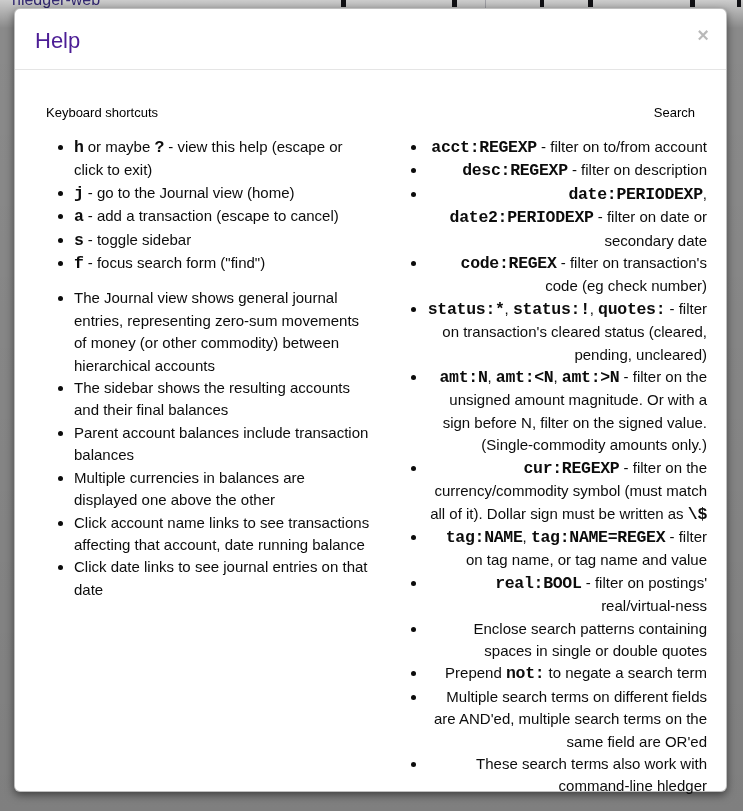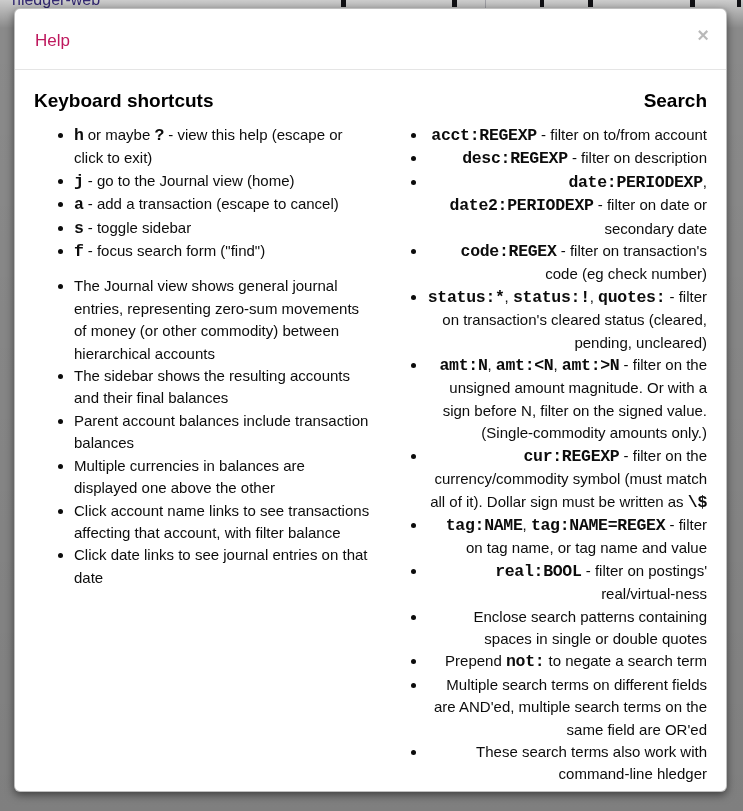--- a/index.html
+++ b/index.html
@@ -29,30 +29,30 @@
       rgba(0,0,0,0.46) 28px,
       rgba(0,0,0,0.50) 811px);
   }
   
   .modal{
     position:absolute;z-index:3;left:14px;top:8px;width:713px;height:784px;
     background:#fff;border:1px solid rgba(0,0,0,0.25);border-radius:6px;
     box-shadow:0 3px 9px rgba(0,0,0,0.5);box-sizing:border-box;
   }
   .modal-header{position:relative;padding:19px 20px 15px;border-bottom:1px solid #e5e5e5;}
-  .modal-title{margin:0;font-size:17px;line-height:26px;font-weight:400;color:#be185d;}
+  .modal-title{margin:0;font-size:22px;line-height:26px;font-weight:400;color:#4c1d95;}
   .close-btn{
     position:absolute;top:16px;right:17px;border:none;background:none;padding:0;
     font-family:"Liberation Sans",sans-serif;font-size:20px;font-weight:700;
     line-height:1;color:#000;opacity:0.27;cursor:pointer;
   }
   .modal-body{display:flex;padding:19px 19px 24px;}
   .col-left{width:338px;flex:none;}
   .col-right{flex:1;margin-left:15px;min-width:0;text-align:right;}
-  .section-heading{font-size:19px;font-weight:700;color:#000;margin:0;line-height:23px;}
+  .section-heading{font-size:13px;font-weight:400;color:#000;margin:12px;line-height:23px;}
   .section-heading + ul{margin-top:12px;}
   ul + .section-heading{margin-top:14px;}
   .modal-body ul{margin:12px 0 10px;padding:0 0 0 40px;list-style:disc;}
   .modal-body li{font-size:15px;line-height:22.4px;color:#0c0c0c;}
   .modal-body code{
     font-family:"Liberation Mono","DejaVu Sans Mono",monospace;
     font-weight:700;font-size:16.5px;color:#0c0c0c;letter-spacing:-0.3px;
   }
 </style>
 </head>
@@ -86,21 +86,21 @@
             <li><code>j</code> - go to the Journal view (home)</li>
             <li><code>a</code> - add a transaction (escape to cancel)</li>
             <li><code>s</code> - toggle sidebar</li>
             <li><code>f</code> - focus search form ("find")</li>
           </ul>
           <ul>
             <li>The Journal view shows general journal entries, representing zero-sum movements of money (or other commodity) between hierarchical accounts</li>
             <li>The sidebar shows the resulting accounts and their final balances</li>
             <li>Parent account balances include transaction balances</li>
             <li>Multiple currencies in balances are displayed one above the other</li>
-            <li>Click account name links to see transactions affecting that account, with filter balance</li>
+            <li>Click account name links to see transactions affecting that account, date running balance</li>
             <li>Click date links to see journal entries on that date</li>
           </ul>
         </div>
       <div class="col-right">
           <h2 class="section-heading">Search</h2>
           <ul>
             <li><code>acct:REGEXP</code> - filter on to/from account</li>
             <li><code>desc:REGEXP</code> - filter on description</li>
             <li><code>date:PERIODEXP</code>, <code>date2:PERIODEXP</code> - filter on date or secondary date</li>
             <li><code>code:REGEX</code> - filter on transaction's code (eg check number)</li>

